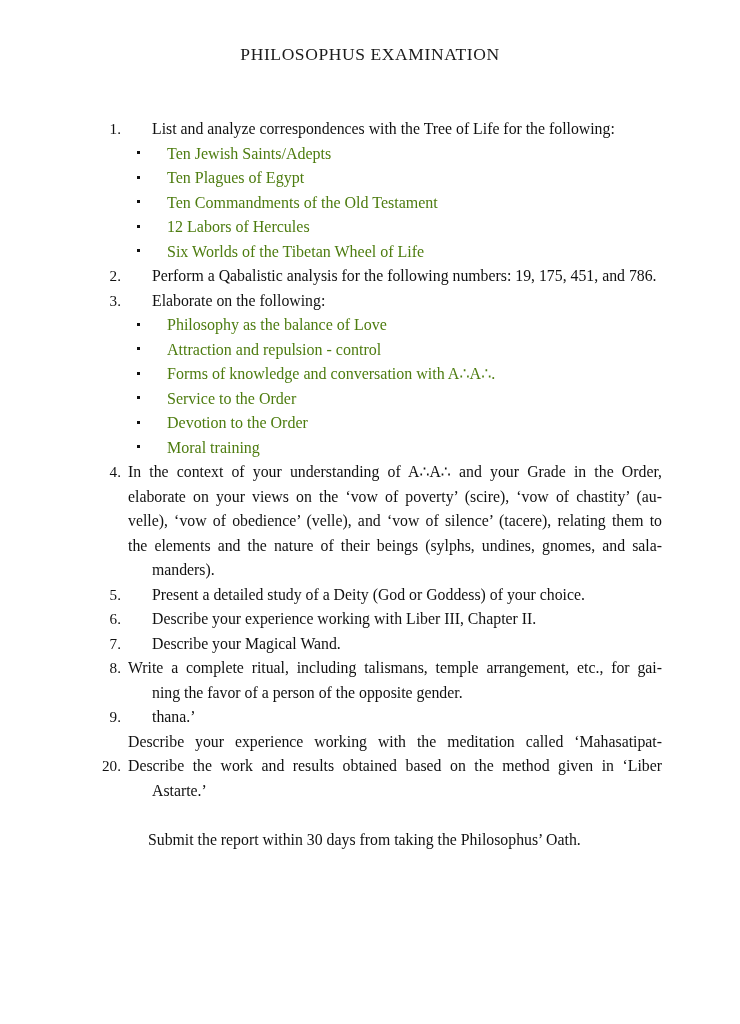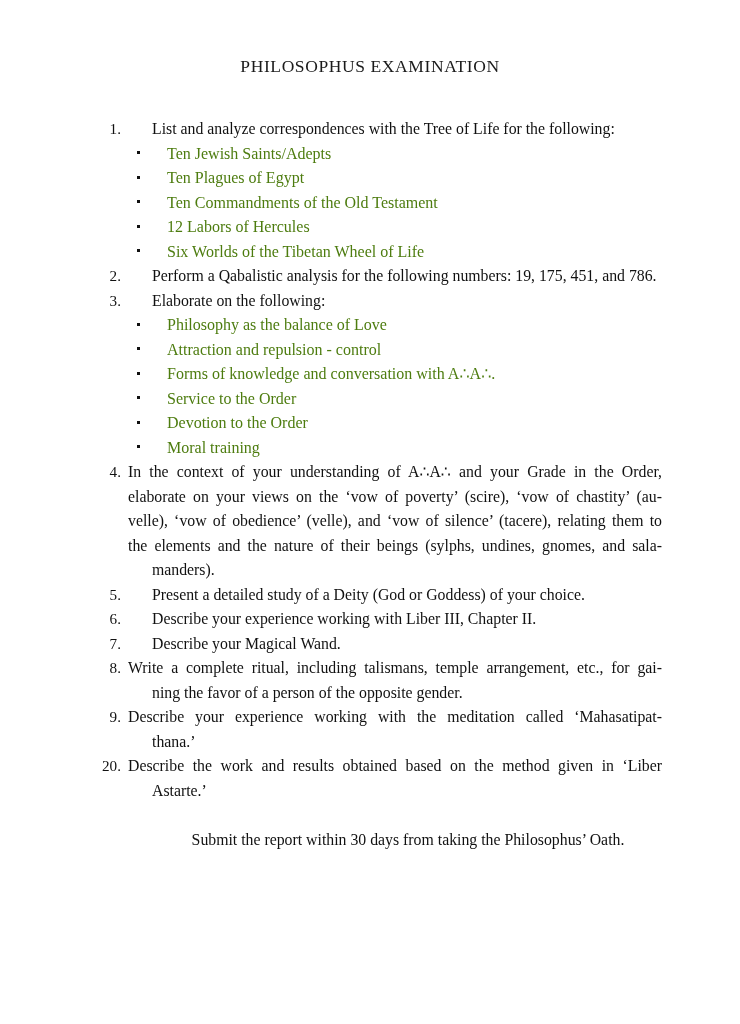--- a/index.html
+++ b/index.html
@@ -22,21 +22,21 @@
     position: absolute;
     inset: 0;
     width: 740px;
     height: 1024px;
     background: #ffffff;
   }
 
   
   .doc-title {
     position: absolute;
-    top: 56px;
+    top: 44px;
     left: 0;
     width: 740px;
     text-align: center;
     font-size: 17.5px;
     letter-spacing: 0.6px;
     font-weight: 400;
     color: #1a1a1a;
     white-space: nowrap;
   }
 
@@ -111,21 +111,20 @@
   
   .closing {
     position: absolute;
     top: 828px;
     left: 148px;
     width: 520px;
     font-size: 15.8px;
     line-height: 24.5px;
     color: #111111;
     white-space: nowrap;
-    text-align: center;
   }
 </style>
 </head>
 <body>
 
 <div class="page">
 
   <div class="doc-title">PHILOSOPHUS EXAMINATION</div>
 
   <div class="body-block">
@@ -222,22 +221,22 @@
       <div class="num-item">
         <span class="num-marker">8.</span>
         <span class="num-text">
           <span class="line just">Write a complete ritual, including talismans, temple arrangement, etc., for gai-</span>
           <span class="line last">ning the favor of a person of the opposite gender.</span>
         </span>
       </div>
       <div class="num-item">
         <span class="num-marker">9.</span>
         <span class="num-text">
+          <span class="line last">thana.’</span>
           <span class="line just">Describe your experience working with the meditation called ‘Mahasatipat-</span>
-          <span class="line last">thana.’</span>
         </span>
       </div>
       <div class="num-item">
         <span class="num-marker">20.</span>
         <span class="num-text">
           <span class="line just">Describe the work and results obtained based on the method given in ‘Liber</span>
           <span class="line last">Astarte.’</span>
         </span>
       </div>
     </div>

